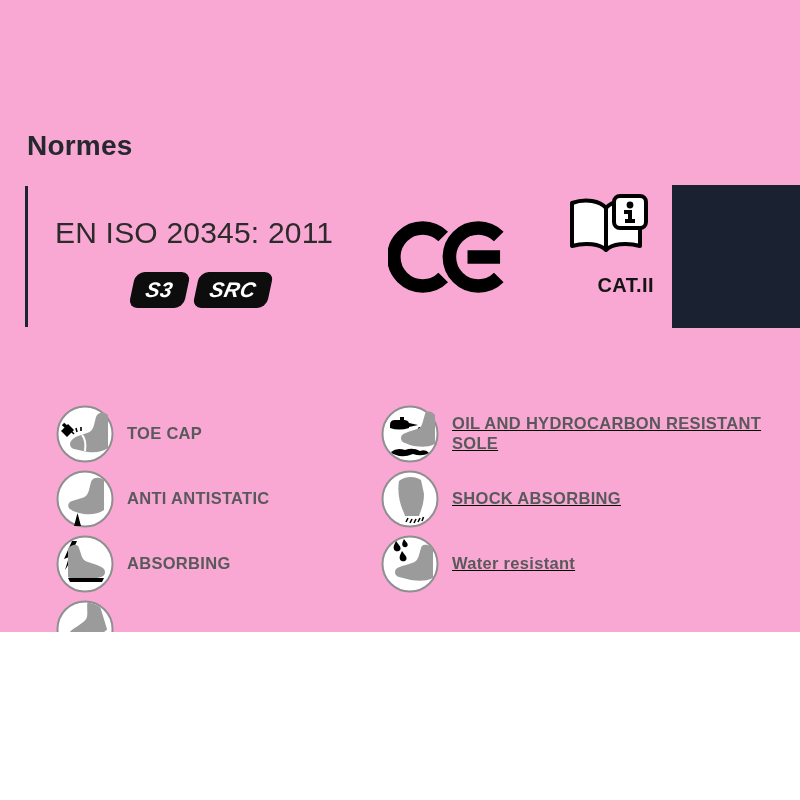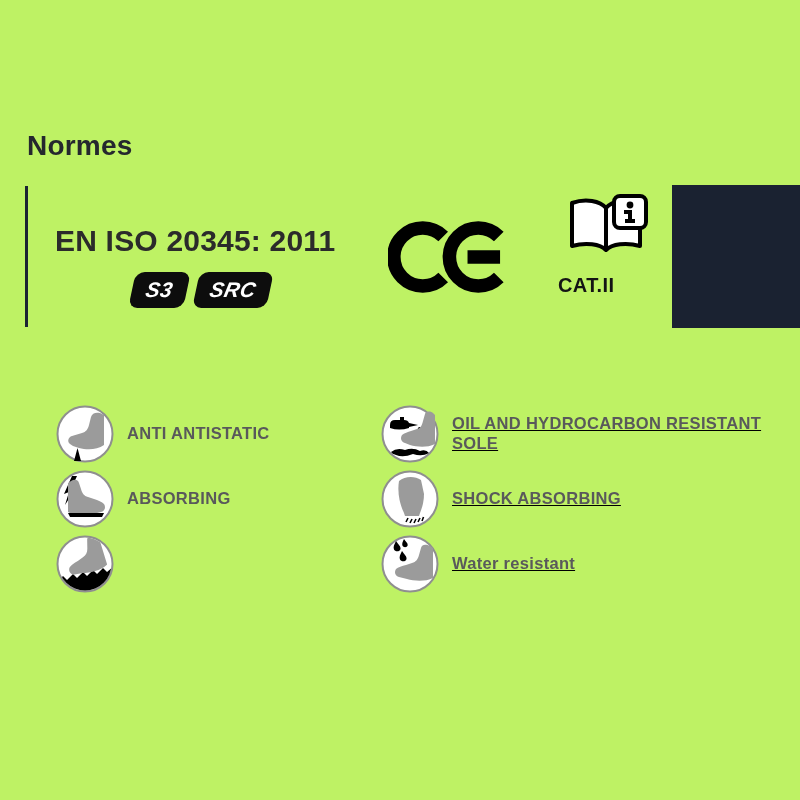--- a/index.html
+++ b/index.html
@@ -1,32 +1,32 @@
 <!DOCTYPE html>
 <html><head>
 <meta charset="utf-8">
 <style>
   html,body{margin:0;padding:0;background:#ffffff;}
-  #page{position:relative;width:800px;height:800px;background:#bef264;overflow:hidden;
+  #page{position:relative;width:800px;height:632px;background:#f9a8d4;overflow:hidden;
         font-family:"Liberation Sans", sans-serif;}
 
   .h-title{position:absolute;font-weight:700;color:#25282e;font-size:28px;letter-spacing:0.2px;}
   #normes-title{left:27px;top:130px;}
   #env-title{left:27px;top:331px;}
 
   #accent-bar{position:absolute;left:25px;top:186px;width:3px;height:141px;background:#1b2433;}
 
-  #standard-text{position:absolute;left:55px;top:224px;font-size:30px;font-weight:700;color:#2b2b2b;letter-spacing:0.2px;}
+  #standard-text{position:absolute;left:55px;top:216px;font-size:30px;font-weight:400;color:#2b2b2b;letter-spacing:0.2px;}
 
   #badge-row{position:absolute;left:132px;top:272px;display:flex;gap:9px;}
   .badge{background:#0d0d0d;color:#ffffff;font-weight:700;font-style:italic;font-size:21px;
          padding:6px 14px;border-radius:9px;transform:skewX(-12deg);letter-spacing:0.5px;}
 
   #ce-mark{position:absolute;left:388px;top:211px;width:122px;height:92px;}
-  #manual-block{position:absolute;left:558px;top:192px;width:96px;text-align:left;}
+  #manual-block{position:absolute;left:558px;top:192px;width:96px;text-align:right;}
   #manual-icon{width:94px;height:78px;display:block;margin:0 auto;}
   #cat-label{font-size:20px;font-weight:800;color:#141414;letter-spacing:0.4px;margin-top:4px;}
 
   #color-swatch{position:absolute;left:672px;top:185px;width:128px;height:143px;background:#1a2231;}
 
   .features-col{position:absolute;top:404px;display:flex;flex-direction:column;}
   #features-left{left:55px;width:300px;}
   #features-right{left:380px;width:420px;text-decoration:underline;}
   .feature-item{display:flex;align-items:center;gap:12px;margin-bottom:5px;min-height:60px;}
   .feature-icon{width:60px;height:60px;flex:0 0 60px;}
@@ -64,20 +64,37 @@
       <circle cx="70" cy="13" r="3.4" fill="#000"></circle>
       <path d="M64 18 L72 18 L72 27 L75 27 L75 31 L65 31 L65 27 L68 27 L68 22 L64 22 Z" fill="#000"></path>
     </svg>
     <div id="cat-label">CAT.II</div>
   </div>
 
   <div id="color-swatch" style="background: rgb(26, 34, 49);"></div>
 
 
   <div id="features-left" class="features-col">
+      <div class="feature-item">
+        <span class="feature-icon">
+          <svg viewBox="0 0 60 60" width="60" height="60">
+            <circle cx="30" cy="30" r="27.5" fill="#ffffff" stroke="#8f8f8f" stroke-width="2"></circle>
+            <path d="M19 45 C15 44 14 40 16 37 C18 34 22 32 26 31 L32 29 C36 28 38 25 39 21 L41 13 C42 9 46 8 50 9 L53 11 L53 44 C46 49 36 49 28 47 Z" fill="#9b9b9b"></path>
+            <path d="M27 31 C30 34 31 39 30 47" stroke="#ffffff" stroke-width="2" fill="none"></path>
+            <path d="M6 27 L13 20 L19 26 L12 33 Z" fill="#000"></path>
+            <path d="M8 20 L15 26" stroke="#000" stroke-width="3.5"></path>
+            <g stroke="#000" stroke-width="1.6">
+              <path d="M19 30 L16 27"></path>
+              <path d="M22 28 L21 24"></path>
+              <path d="M26 27 L26 23"></path>
+            </g>
+          </svg>
+        </span>
+        <span class="feature-label">TOE CAP</span>
+      </div>
       <div class="feature-item">
         <span class="feature-icon">
           <svg viewBox="0 0 60 60" width="60" height="60">
             <circle cx="30" cy="30" r="27.5" fill="#ffffff" stroke="#8f8f8f" stroke-width="2"></circle>
             <path d="M15 40 C12 38 13 33 17 32 L27 29 C31 28 33 25 34 21 L36 13 C37 9 41 8 45 9 L49 11 L49 41 C42 46 32 46 24 44 L18 42 Z" fill="#9b9b9b"></path>
             <path d="M19 57 L22.5 44 L26 57 Z" fill="#000"></path>
           </svg>
         </span>
         <span class="feature-label">ANTI ANTISTATIC</span>
       </div>

